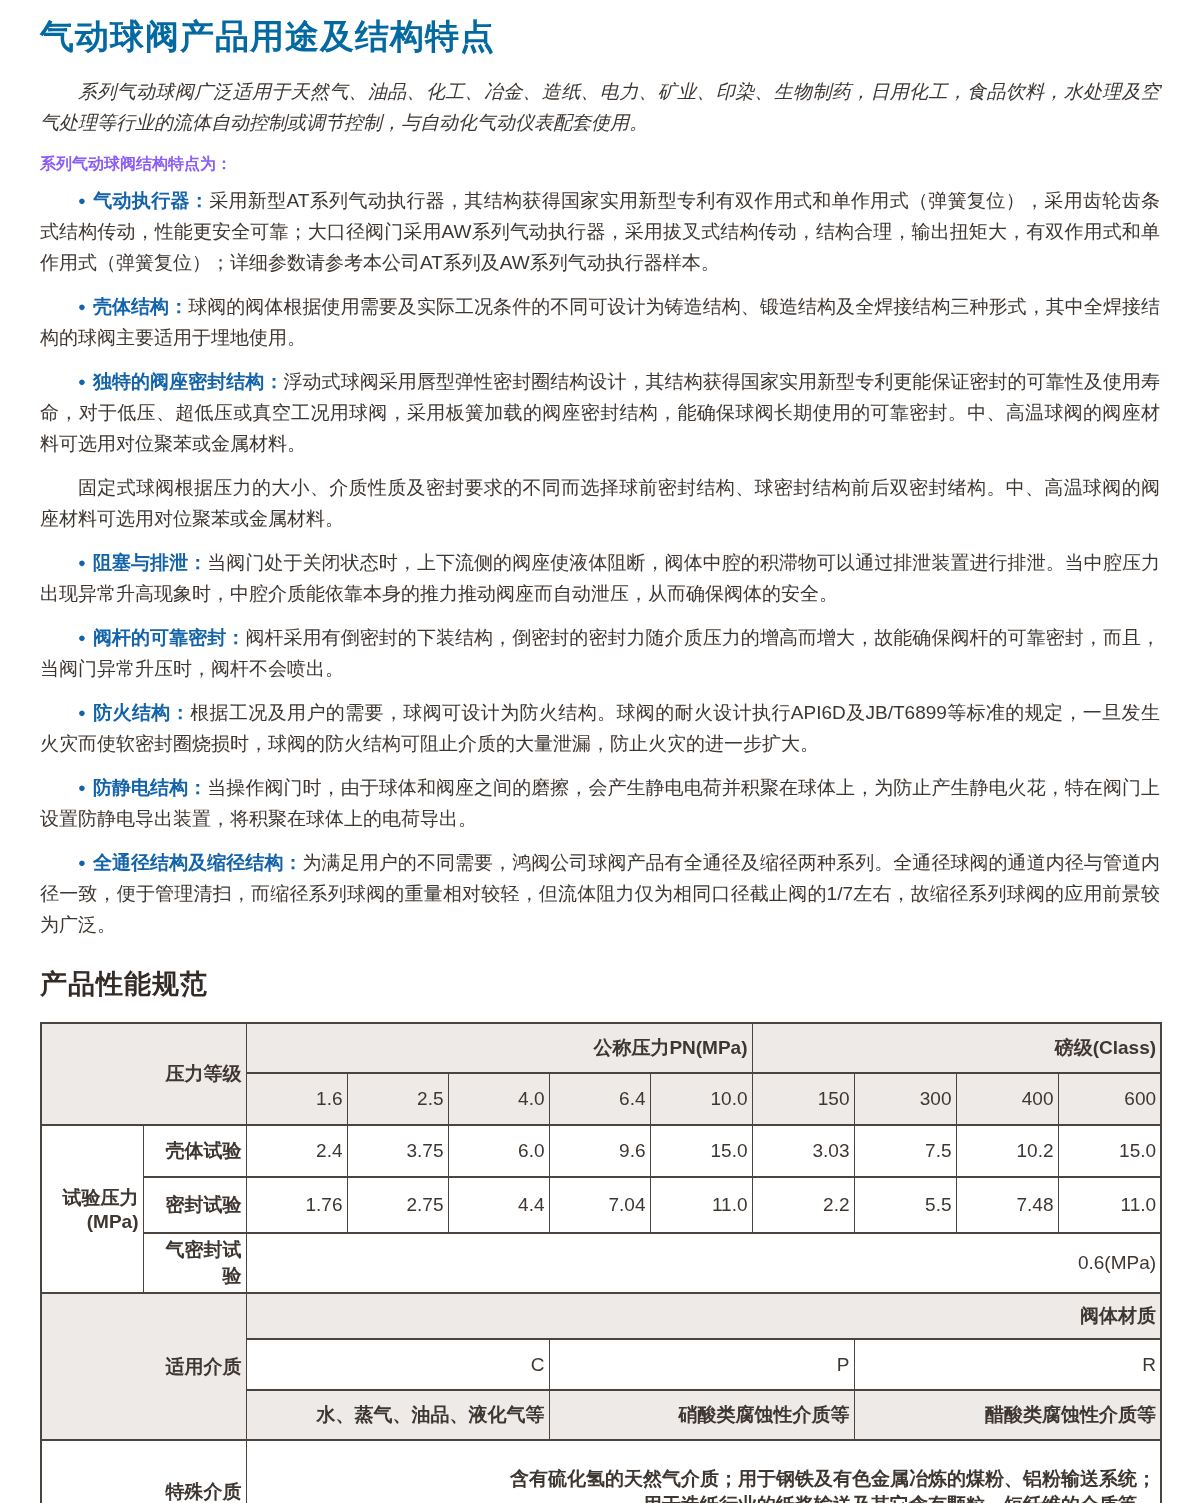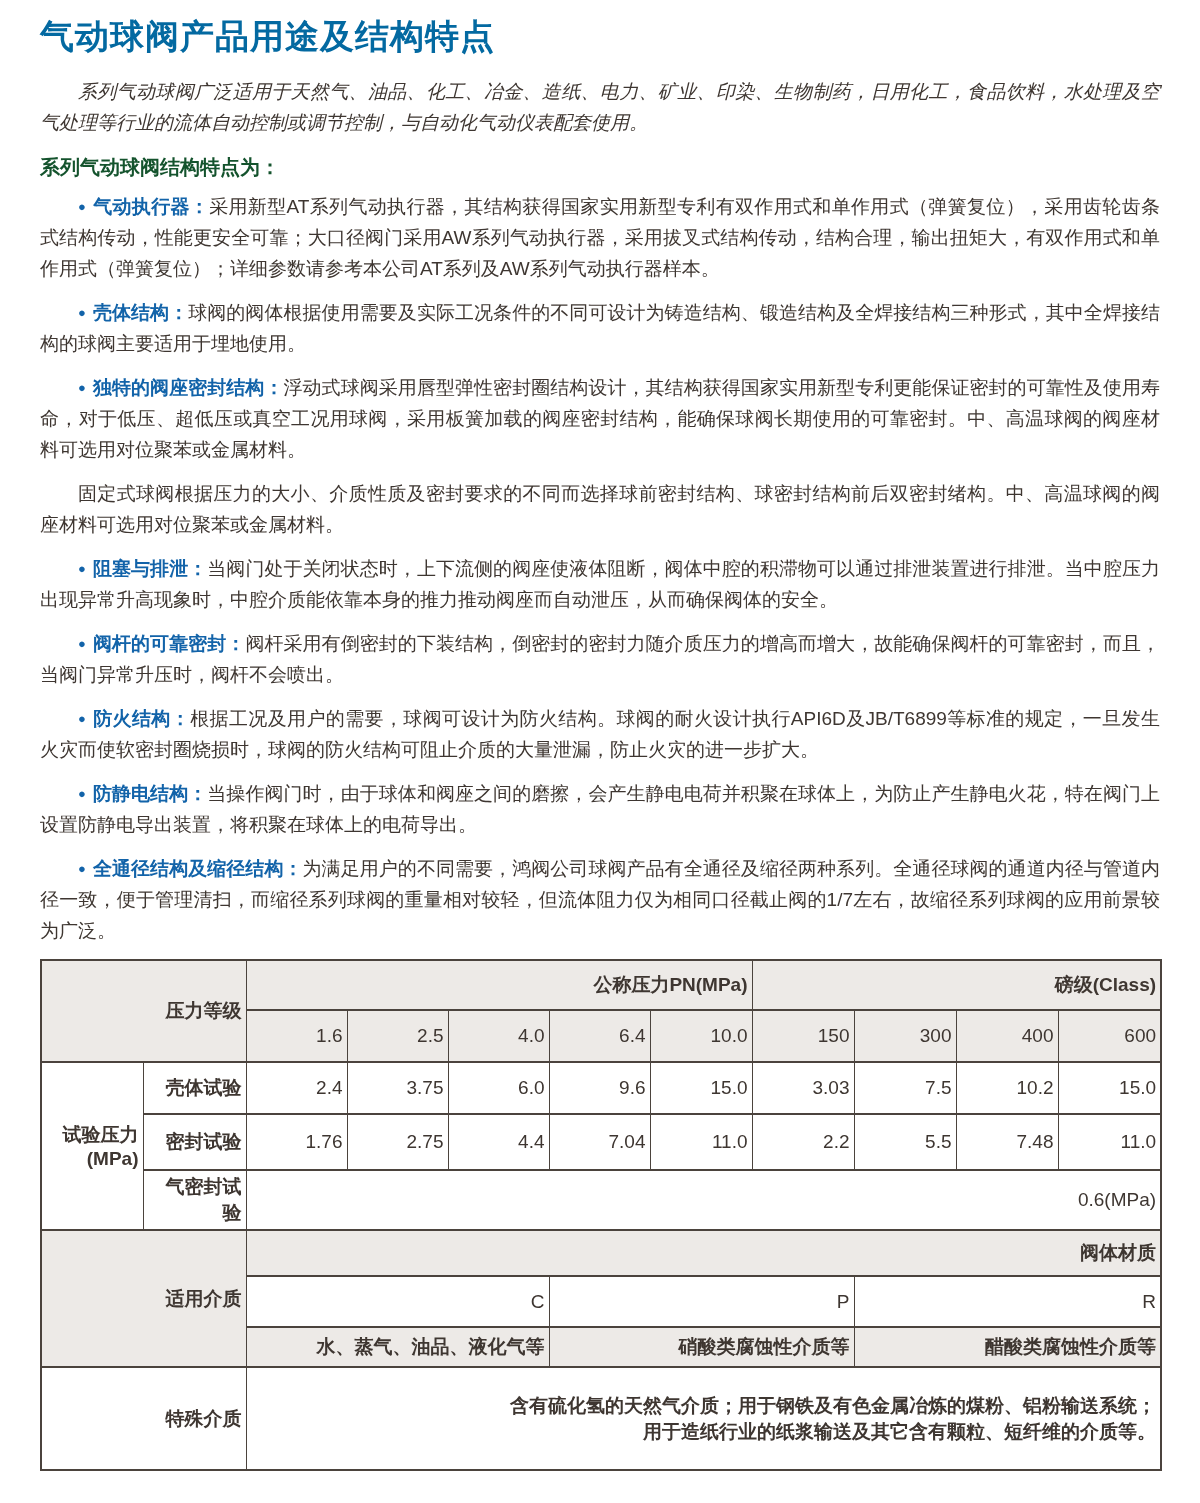--- a/index.html
+++ b/index.html
@@ -23,22 +23,22 @@
   .para, .bullet {
     font-size: 19px;
     line-height: 31px;
     text-align: justify;
     text-indent: 2em;
     margin-bottom: 13px;
   }
   .intro { margin-bottom: 16px; font-style: italic; }
 
   .features-heading {
-    color: #14532d;
-    font-size: 20px;
+    color: #8b5cf6;
+    font-size: 16px;
     font-weight: bold;
     margin-bottom: 10px;
   }
 
   .bullet .dot {
     color: #1263a9;
     font-size: 13px;
     vertical-align: 2px;
     margin-right: 7px;
   }
@@ -76,21 +76,21 @@
   td.sep-left { border-left-width: 2px; }
   td.pre { white-space: pre-line; }
 
   .r1 { height: 50px; }
   .r2 { height: 52px; }
   .r3 { height: 52px; }
   .r4 { height: 56px; }
   .r5 { height: 50px; }
   .r6 { height: 46px; }
   .r7 { height: 51px; }
-  .r8 { height: 40px; }
+  .r8 { height: 50px; }
   .r9 { height: 103px; }
 </style>
 </head>
 <body>
 
 <div class="content">
 
   <h1 class="page-title">气动球阀产品用途及结构特点</h1>
 
   <p class="para intro">系列气动球阀广泛适用于天然气、油品、化工、冶金、造纸、电力、矿业、印染、生物制药，日用化工，食品饮料，水处理及空气处理等行业的流体自动控制或调节控制，与自动化气动仪表配套使用。</p>
@@ -108,20 +108,21 @@
   <p class="bullet"><span class="dot">●</span><span class="label">阻塞与排泄：</span><span>当阀门处于关闭状态时，上下流侧的阀座使液体阻断，阀体中腔的积滞物可以通过排泄装置进行排泄。当中腔压力出现异常升高现象时，中腔介质能依靠本身的推力推动阀座而自动泄压，从而确保阀体的安全。</span></p>
 
   <p class="bullet"><span class="dot">●</span><span class="label">阀杆的可靠密封：</span><span>阀杆采用有倒密封的下装结构，倒密封的密封力随介质压力的增高而增大，故能确保阀杆的可靠密封，而且，当阀门异常升压时，阀杆不会喷出。</span></p>
 
   <p class="bullet"><span class="dot">●</span><span class="label">防火结构：</span><span>根据工况及用户的需要，球阀可设计为防火结构。球阀的耐火设计执行API6D及JB/T6899等标准的规定，一旦发生火灾而使软密封圈烧损时，球阀的防火结构可阻止介质的大量泄漏，防止火灾的进一步扩大。</span></p>
 
   <p class="bullet"><span class="dot">●</span><span class="label">防静电结构：</span><span>当操作阀门时，由于球体和阀座之间的磨擦，会产生静电电荷并积聚在球体上，为防止产生静电火花，特在阀门上设置防静电导出装置，将积聚在球体上的电荷导出。</span></p>
 
   <p class="bullet"><span class="dot">●</span><span class="label">全通径结构及缩径结构：</span><span>为满足用户的不同需要，鸿阀公司球阀产品有全通径及缩径两种系列。全通径球阀的通道内径与管道内径一致，便于管理清扫，而缩径系列球阀的重量相对较轻，但流体阻力仅为相同口径截止阀的1/7左右，故缩径系列球阀的应用前景较为广泛。</span></p>
 
+  <h2 class="spec-title">产品性能规范</h2>
 
   <table class="spec">
     <colgroup>
       <col style="width:102px">
         <col style="width:103px">
       <col style="width:101px">
         <col style="width:101px">
         <col style="width:101px">
         <col style="width:101px">
         <col style="width:102px">

